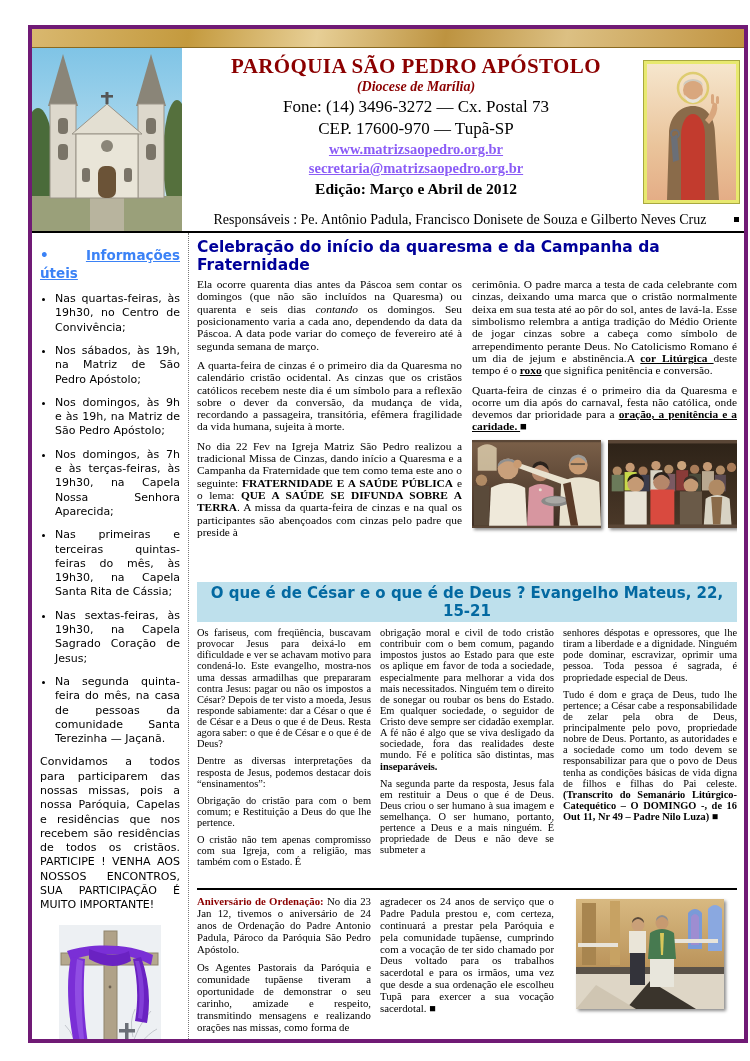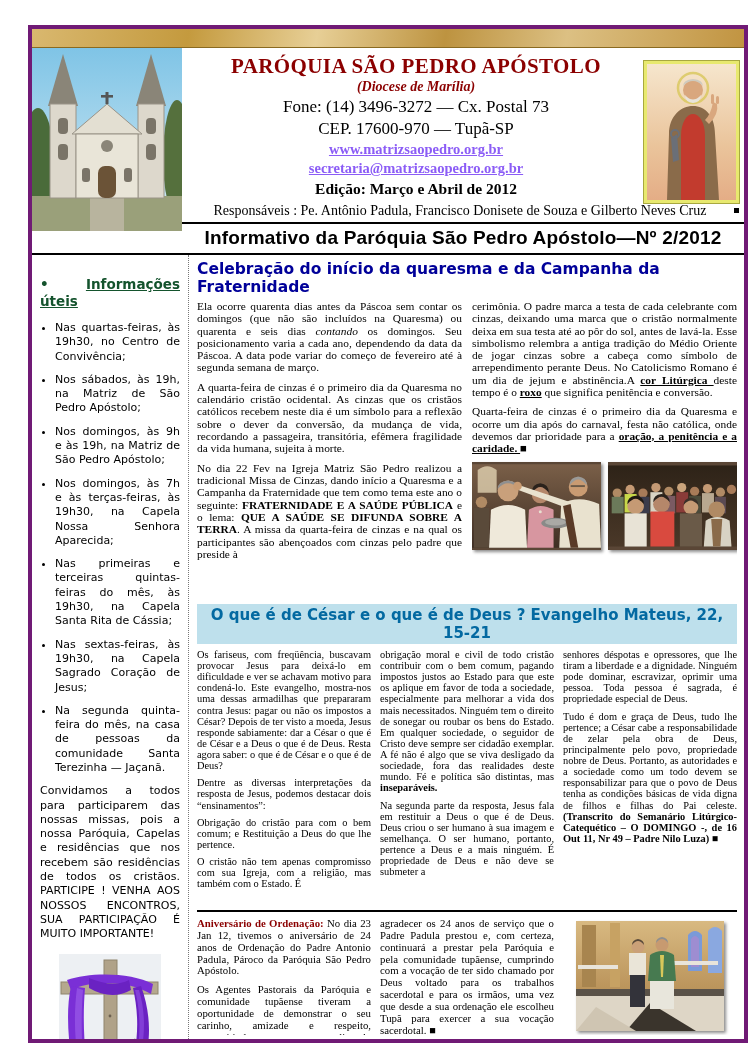--- a/index.html
+++ b/index.html
@@ -39,21 +39,21 @@
     border-top:2px solid #000; text-align:center;
     font-family:"Liberation Sans", sans-serif; font-weight:bold; font-size:19px;
     padding:3px 0 4px 0; letter-spacing:0.2px;
   }
   .content { display:flex; flex:1; min-height:0; }
   .sidebar {
     width:157px; flex:none; border-right:1px dotted #777;
     padding:5px 8px 4px 8px; font-family:"DejaVu Sans", sans-serif;
     font-size:11px; line-height:1.3; text-align:justify; overflow:hidden;
   }
-  .sb-head { font-size:13.5px; font-weight:bold; color:#14532d; margin:16px 0 8px 0; }
+  .sb-head { font-size:13.5px; font-weight:bold; color:#3b82f6; margin:9px 0 8px 0; }
   .sb-head .ul { text-decoration:underline; }
   .sb-text { margin:0 0 8px 0; }
   .sb-items { margin:10px 0 2px 0; padding-left:15px; list-style:disc; }
   .sb-items li { margin-bottom:9px; }
   .sb-img { width:102px; height:136px; margin:12px auto 6px auto; }
   .sb-img svg { display:block; width:100%; height:100%; }
   .main { flex:1; min-width:0; padding:2px 7px 4px 8px; display:flex; flex-direction:column; overflow:hidden; }
   .a1-title {
     margin:0; color:#000099; font-family:"DejaVu Sans", sans-serif;
     font-weight:bold; font-size:15.5px; padding:3px 0 4px 0;
@@ -152,21 +152,20 @@
           <rect x="69" y="32" width="3" height="8" rx="1.5" fill="#d9a77e"></rect>
           <path d="M24,74 L30,70 L32,96 L26,98 Z" fill="#6b6f77"></path>
           <circle cx="28" cy="70" r="4" fill="none" stroke="#6b6f77" stroke-width="2"></circle>
         </svg>
       </div>
 
       <div class="resp-row">
         <span>Responsáveis : Pe. Antônio Padula, Francisco Donisete de Souza e Gilberto Neves Cruz</span>
         <span class="end-square"></span>
       </div>
-      <div class="banner-row">Informativo da Paróquia São Pedro Apóstolo—Nº 2/2012</div>
     </div>
   </div>
 
   <div class="content">
 
     <aside class="sidebar">
       <div class="sb-head">
         <span>•</span>
         <span class="ul">Informações úteis</span>
       </div>

